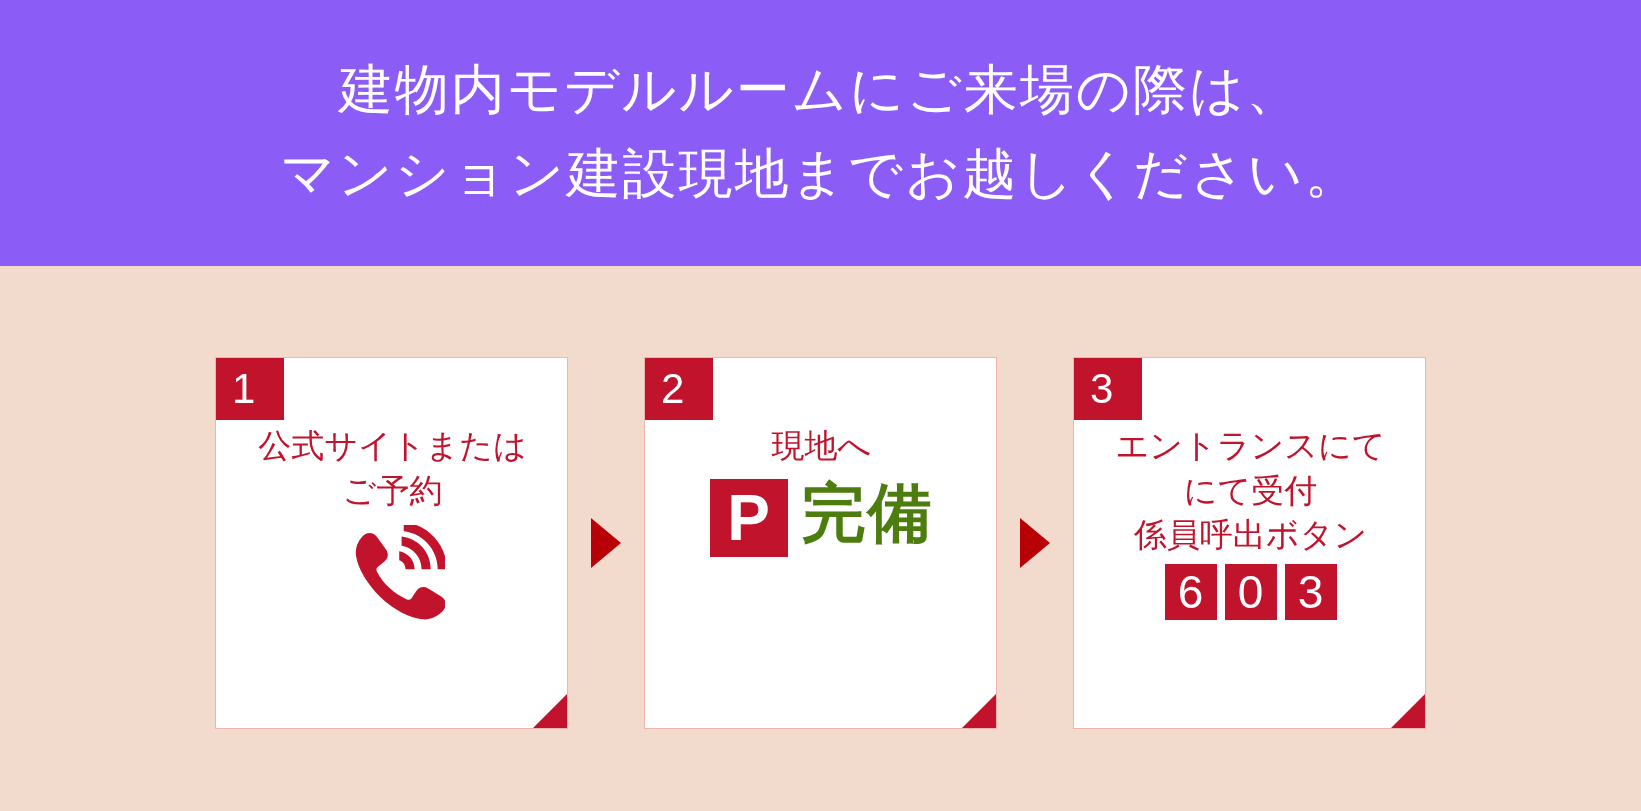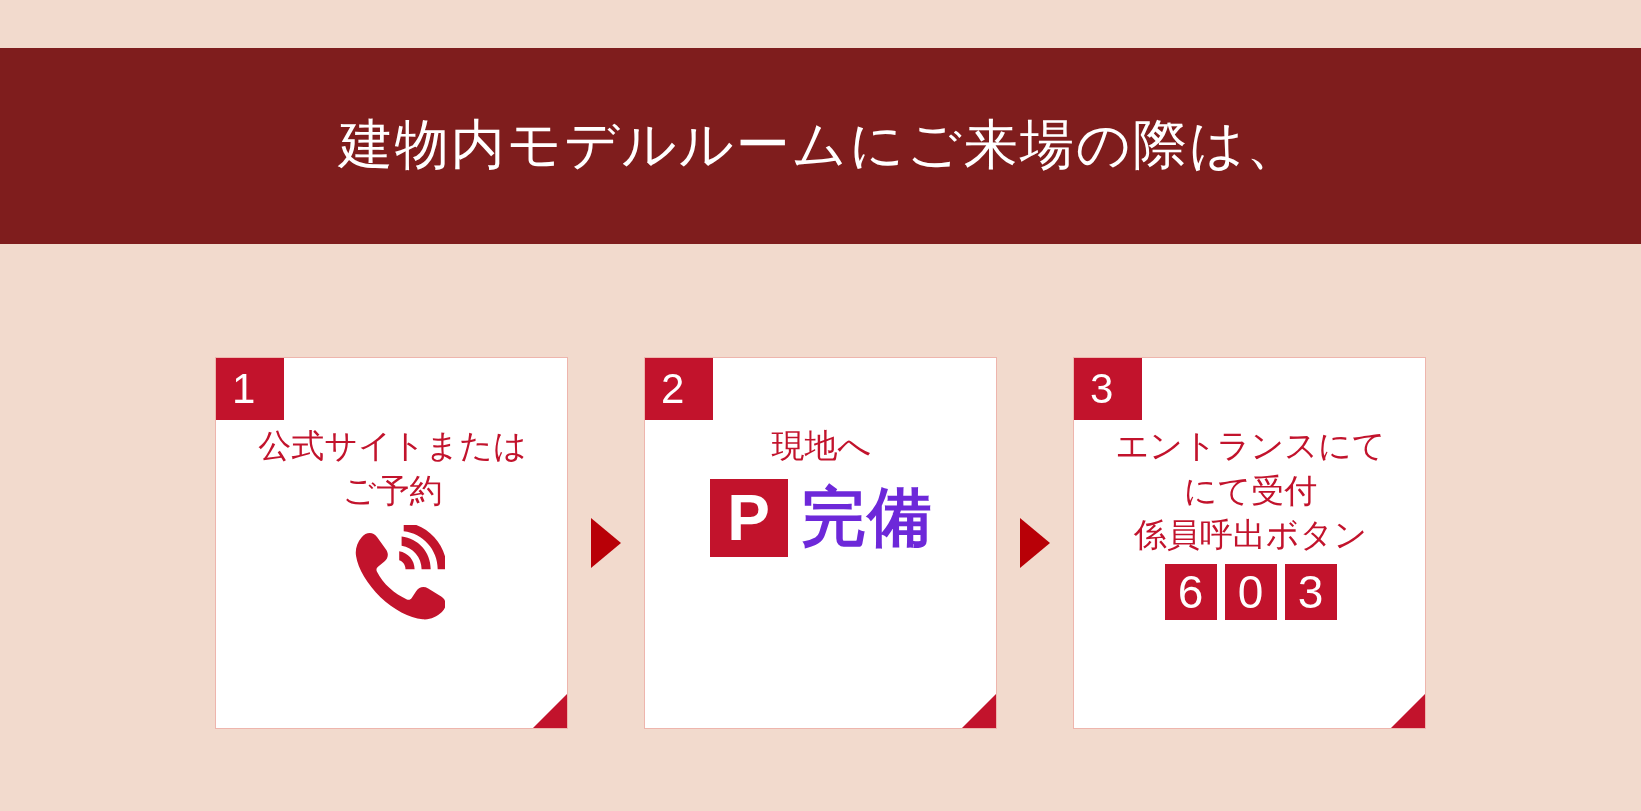--- a/index.html
+++ b/index.html
@@ -6,24 +6,24 @@
   body{
     width:1641px;height:811px;
     background:#f2dacd;
     font-family:"Liberation Sans", sans-serif;
     overflow:hidden;
     position:relative;
   }
 
   
   .banner{
-    position:absolute;left:0;top:0;width:1641px;height:196px;
-    background:#7f1d1d;
+    position:absolute;left:0;top:0;width:1641px;height:266px;
+    background:#8b5cf6;
     display:flex;flex-direction:column;
-    align-items:center;justify-content:center;margin-top:48px;
+    align-items:center;justify-content:center;
   }
   .banner-line{
     color:#ffffff;
     font-family:"Liberation Serif","DejaVu Serif",serif;
     font-size:54px;
     font-weight:500;
     letter-spacing:2px;
     line-height:1.55;
     white-space:nowrap;
   }
@@ -122,22 +122,22 @@
     color:#ffffff;
     font-family:"Liberation Sans",sans-serif;
     font-weight:bold;
     font-size:64px;
     line-height:78px;
     text-align:center;
     box-sizing:border-box;
   }
   .kanbi{
     margin-left:14px;
-    color:#6d28d9;
-    font-family:Liberation Serif, serif;
+    color:#4d7c0f;
+    font-family:Liberation Mono, monospace;
     font-weight:bold;
     font-size:64px;
     line-height:78px;
     letter-spacing:2px;
     white-space:nowrap;
   }
 
   
   .digits-row{
     margin-top:6px;
@@ -156,20 +156,21 @@
     text-align:center;
     margin:0 4px;
     box-sizing:border-box;
   }
 </style>
 </head>
 <body>
 
 <div class="banner">
   <div class="banner-line">建物内モデルルームにご来場の際は、</div>
+  <div class="banner-line">マンション建設現地までお越しください。</div>
 </div>
 
 <div class="steps">
 
   <div class="card">
     <div class="badge">1</div>
     <div class="card-body">
       <div class="card-text">公式サイトまたは</div>
       <div class="card-text">ご予約</div>
       <svg class="phone-icon" viewBox="0 0 104 96">

